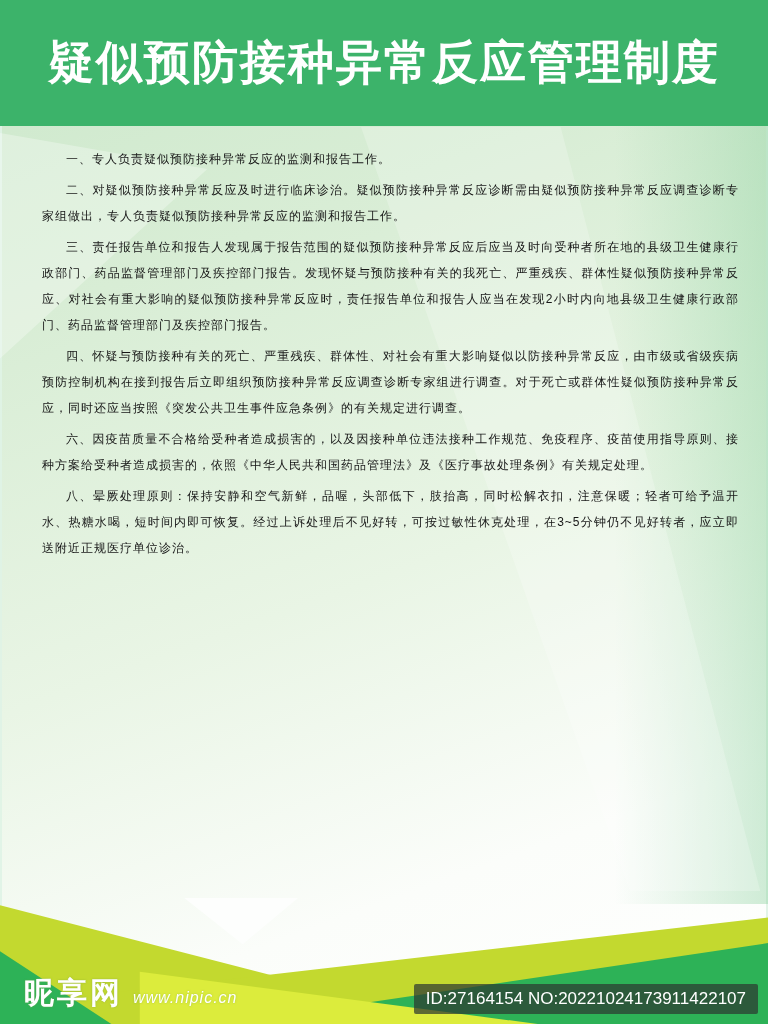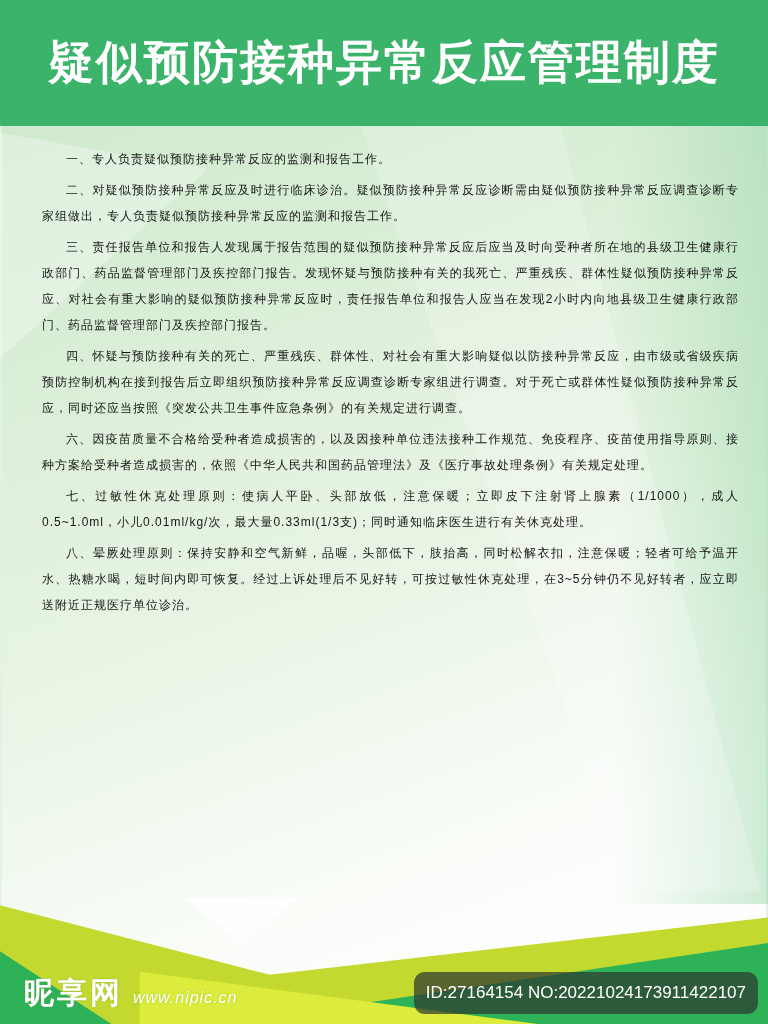--- a/index.html
+++ b/index.html
@@ -107,22 +107,22 @@
   
   .id-badge {
     position: absolute;
     right: 10px;
     bottom: 10px;
     z-index: 4;
     background: var(--id-badge-bg, rgba(45,55,48,0.72));
     color: #ffffff;
     font-size: 17px;
     line-height: 30px;
-    padding: 6px 12px;
-    border-radius: 11px;
+    padding: 0 12px;
+    border-radius: 2px;
     white-space: nowrap;
   }
 </style>
 </head>
 <body>
 
 <div class="page">
 
   <div class="facet facet-right-tint"></div>
   <div class="facet facet-wedge-left"></div>
@@ -138,21 +138,20 @@
   <header class="banner">
     <h1>疑似预防接种异常反应管理制度</h1>
   </header>
 
   <main class="content">
     <p class="para">一、专人负责疑似预防接种异常反应的监测和报告工作。</p>
     <p class="para">二、对疑似预防接种异常反应及时进行临床诊治。疑似预防接种异常反应诊断需由疑似预防接种异常反应调查诊断专家组做出，专人负责疑似预防接种异常反应的监测和报告工作。</p>
     <p class="para">三、责任报告单位和报告人发现属于报告范围的疑似预防接种异常反应后应当及时向受种者所在地的县级卫生健康行政部门、药品监督管理部门及疾控部门报告。发现怀疑与预防接种有关的我死亡、严重残疾、群体性疑似预防接种异常反应、对社会有重大影响的疑似预防接种异常反应时，责任报告单位和报告人应当在发现2小时内向地县级卫生健康行政部门、药品监督管理部门及疾控部门报告。</p>
     <p class="para">四、怀疑与预防接种有关的死亡、严重残疾、群体性、对社会有重大影响疑似以防接种异常反应，由市级或省级疾病预防控制机构在接到报告后立即组织预防接种异常反应调查诊断专家组进行调查。对于死亡或群体性疑似预防接种异常反应，同时还应当按照《突发公共卫生事件应急条例》的有关规定进行调查。</p>
     <p class="para">六、因疫苗质量不合格给受种者造成损害的，以及因接种单位违法接种工作规范、免疫程序、疫苗使用指导原则、接种方案给受种者造成损害的，依照《中华人民共和国药品管理法》及《医疗事故处理条例》有关规定处理。</p>
-    <p class="para">七、过敏性休克处理原则：使病人平卧、头部放低，注意保暖；立即皮下注射肾上腺素（1/1000），成人0.5~1.0ml，小儿0.01ml/kg/次，最大量0.33ml(1/3支)；同时通知临床医生进行有关休克处理。</p>
     <p class="para">八、晕厥处理原则：保持安静和空气新鲜，品喔，头部低下，肢抬高，同时松解衣扣，注意保暖；轻者可给予温开水、热糖水喝，短时间内即可恢复。经过上诉处理后不见好转，可按过敏性休克处理，在3~5分钟仍不见好转者，应立即送附近正规医疗单位诊治。</p>
   </main>
 
   <div class="watermark">
     <span class="wm-name">昵享网</span>
     <span class="wm-url">www.nipic.cn</span>
   </div>
 
   <div class="id-badge">ID:27164154 NO:20221024173911422107</div>
 

